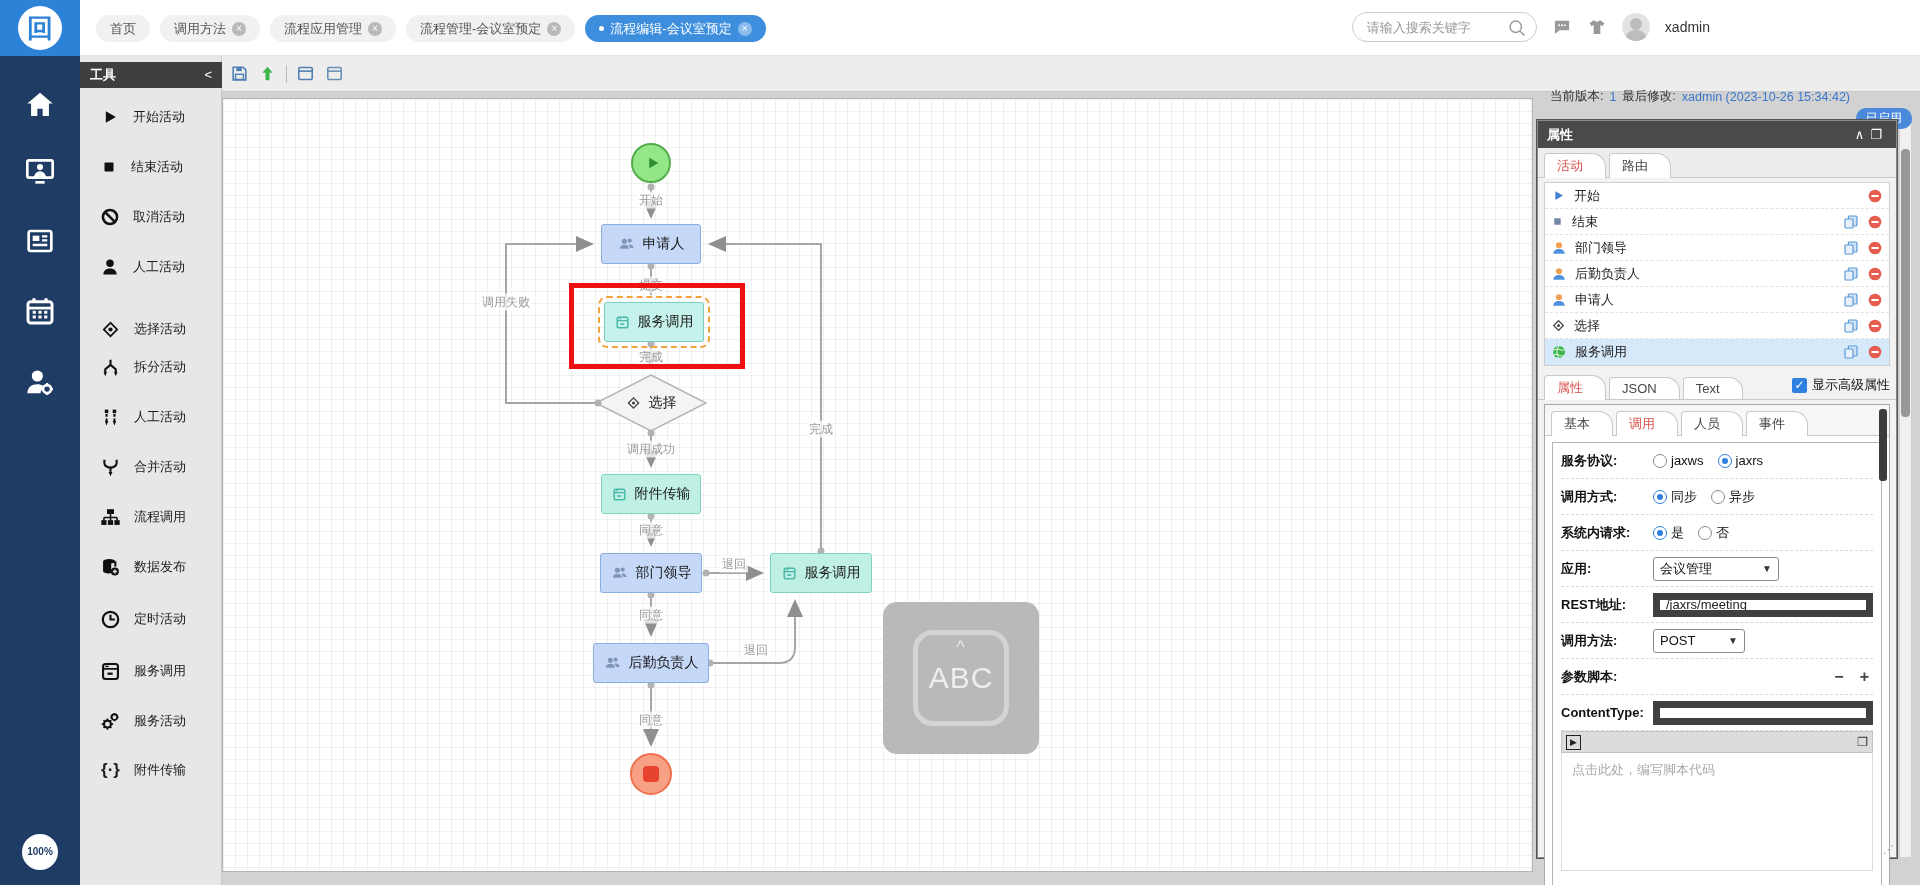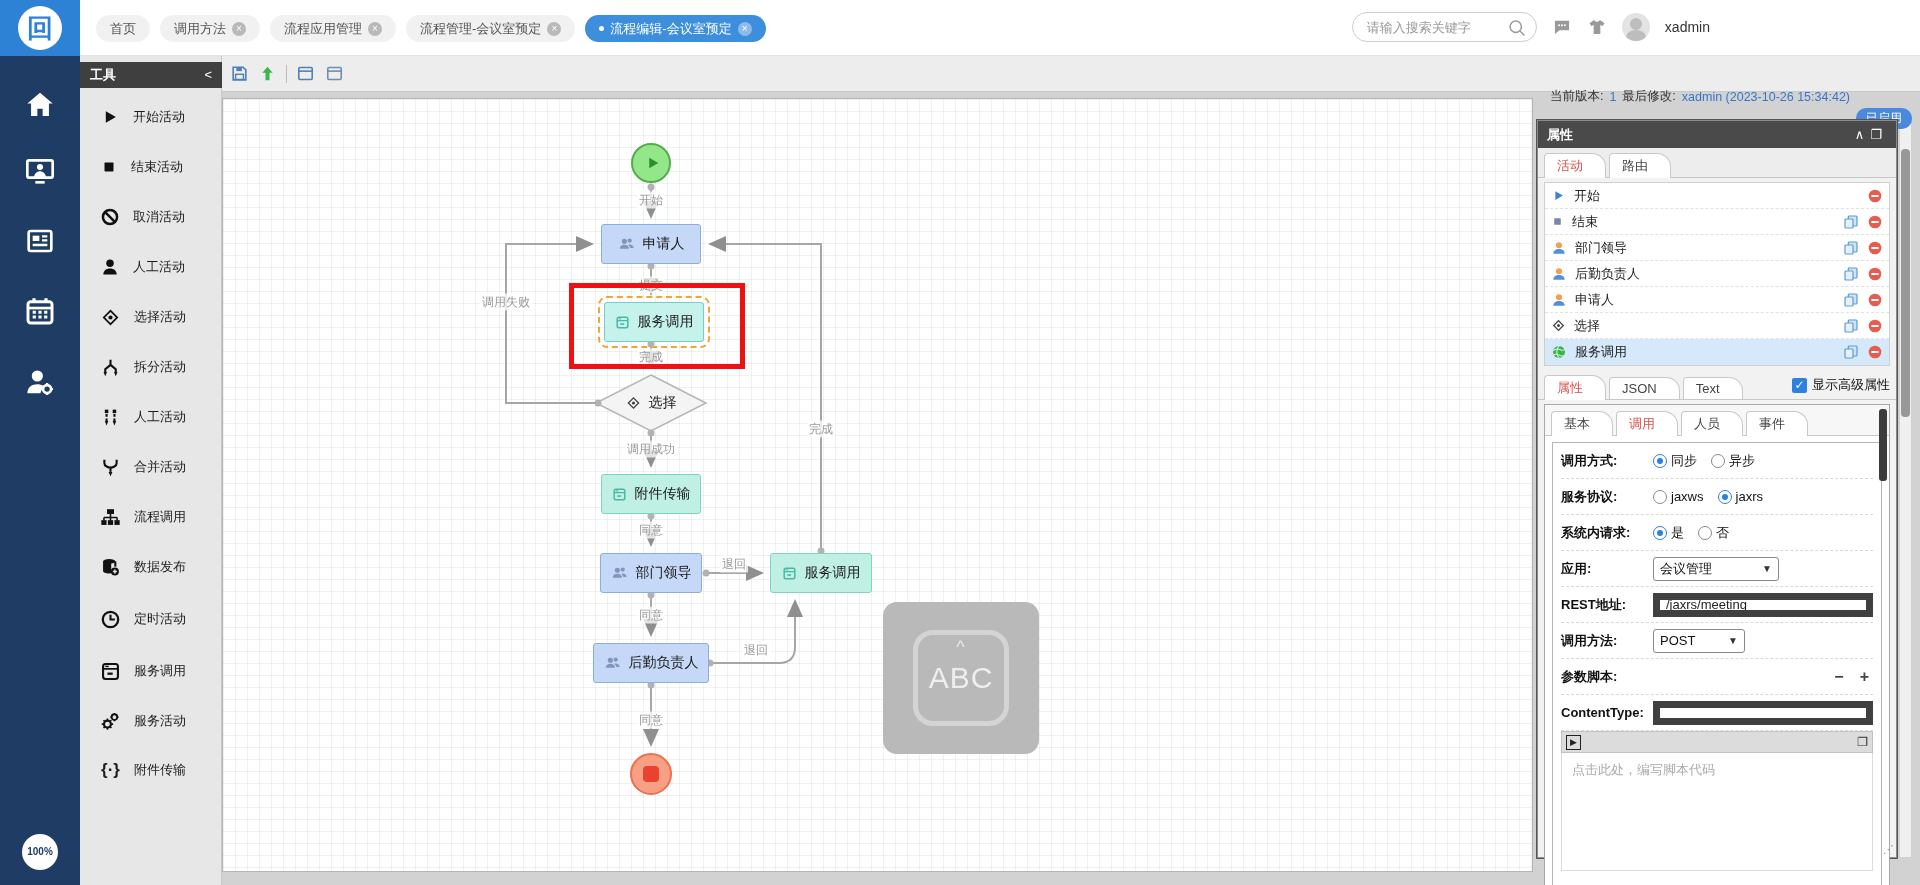--- a/index.html
+++ b/index.html
@@ -369,21 +369,21 @@
         <use href="#i-cancel"></use>
       </svg>
       <span>取消活动</span>
     </div>
   <div class="tool-item" style="top:194px">
       <svg width="20" height="20">
         <use href="#i-user"></use>
       </svg>
       <span>人工活动</span>
     </div>
-  <div class="tool-item" style="top:244px">
+  <div class="tool-item" style="top:256px">
       <svg width="21" height="21">
         <use href="#i-choice"></use>
       </svg>
       <span>选择活动</span>
     </div>
   <div class="tool-item" style="top:294px">
       <svg width="21" height="21">
         <use href="#i-split"></use>
       </svg>
       <span>拆分活动</span>
@@ -690,39 +690,39 @@
     <div class="detail">
       <div class="dtab-row">
         <div class="ptab">基本</div>
         <div class="ptab active">调用</div>
         <div class="ptab">人员</div>
         <div class="ptab">事件</div>
       </div>
 
       <div class="form">
         <div class="form-row">
+          <span class="form-label">服务协议:</span>
+          <span class="radio-opt">
+              <span class="radio"></span>
+              <span>jaxws</span>
+            </span>
+          <span class="radio-opt">
+              <span class="radio checked"></span>
+              <span>jaxrs</span>
+            </span>
+        </div>
+        <div class="form-row">
           <span class="form-label">调用方式:</span>
           <span class="radio-opt">
               <span class="radio checked"></span>
               <span>同步</span>
             </span>
           <span class="radio-opt">
               <span class="radio"></span>
               <span>异步</span>
-            </span>
-        </div>
-        <div class="form-row">
-          <span class="form-label">服务协议:</span>
-          <span class="radio-opt">
-              <span class="radio"></span>
-              <span>jaxws</span>
-            </span>
-          <span class="radio-opt">
-              <span class="radio checked"></span>
-              <span>jaxrs</span>
             </span>
         </div>
         <div class="form-row">
           <span class="form-label">系统内请求:</span>
           <span class="radio-opt">
               <span class="radio checked"></span>
               <span>是</span>
             </span>
           <span class="radio-opt">
               <span class="radio"></span>

